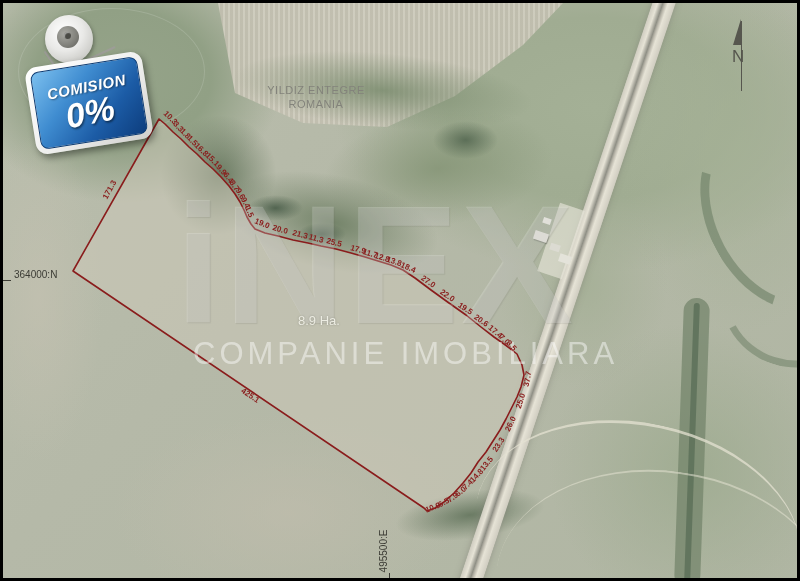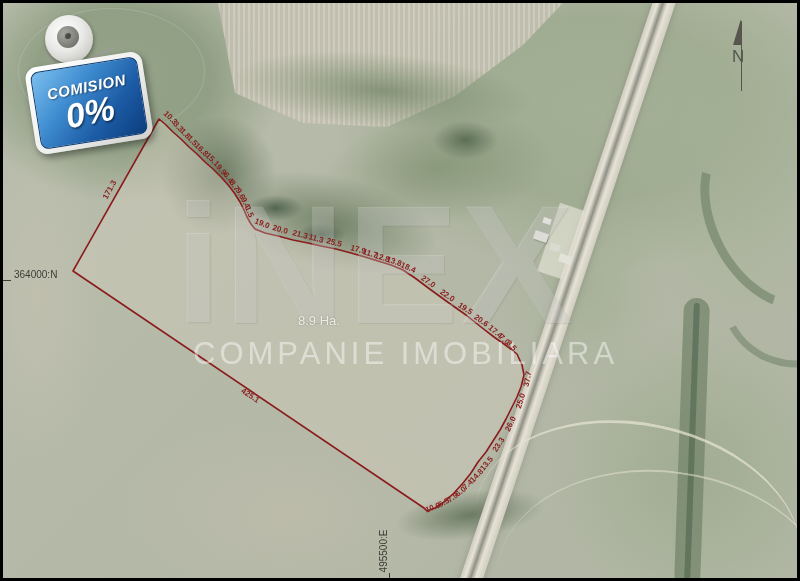--- a/index.html
+++ b/index.html
@@ -210,20 +210,24 @@
       <span class="meas" style="left: 496px; top: 442px; transform: translate(-50%, -50%) rotate(-57deg);">23.3</span>
       <span class="meas" style="left: 484px; top: 461px; transform: translate(-50%, -50%) rotate(-51deg);">13.5</span>
       <span class="meas" style="left: 474px; top: 473px; transform: translate(-50%, -50%) rotate(-47deg);">14.8</span>
       <span class="meas" style="left: 465px; top: 482px; transform: translate(-50%, -50%) rotate(-44deg);">7.4</span>
       <span class="meas" style="left: 458px; top: 489px; transform: translate(-50%, -50%) rotate(-40deg);">6.0</span>
       <span class="meas" style="left: 450px; top: 495px; transform: translate(-50%, -50%) rotate(-35deg);">7.9</span>
       <span class="meas" style="left: 441px; top: 500px; transform: translate(-50%, -50%) rotate(-29deg);">6.5</span>
       <span class="meas" style="left: 430px; top: 505px; transform: translate(-50%, -50%) rotate(-21deg);">10.9</span>
     </div>
 
+  <div class="site-name">
+    <div>YILDIZ ENTEGRE</div>
+    <div>ROMANIA</div>
+  </div>
 
   <div class="area-label">8.9 Ha.</div>
 
   <span class="coord-n">364000:N</span>
   <div class="tick-n"></div>
   <span class="coord-e">495500:E</span>
   <div class="tick-e"></div>
 
   <div class="north">
     <div class="n-head"></div>

